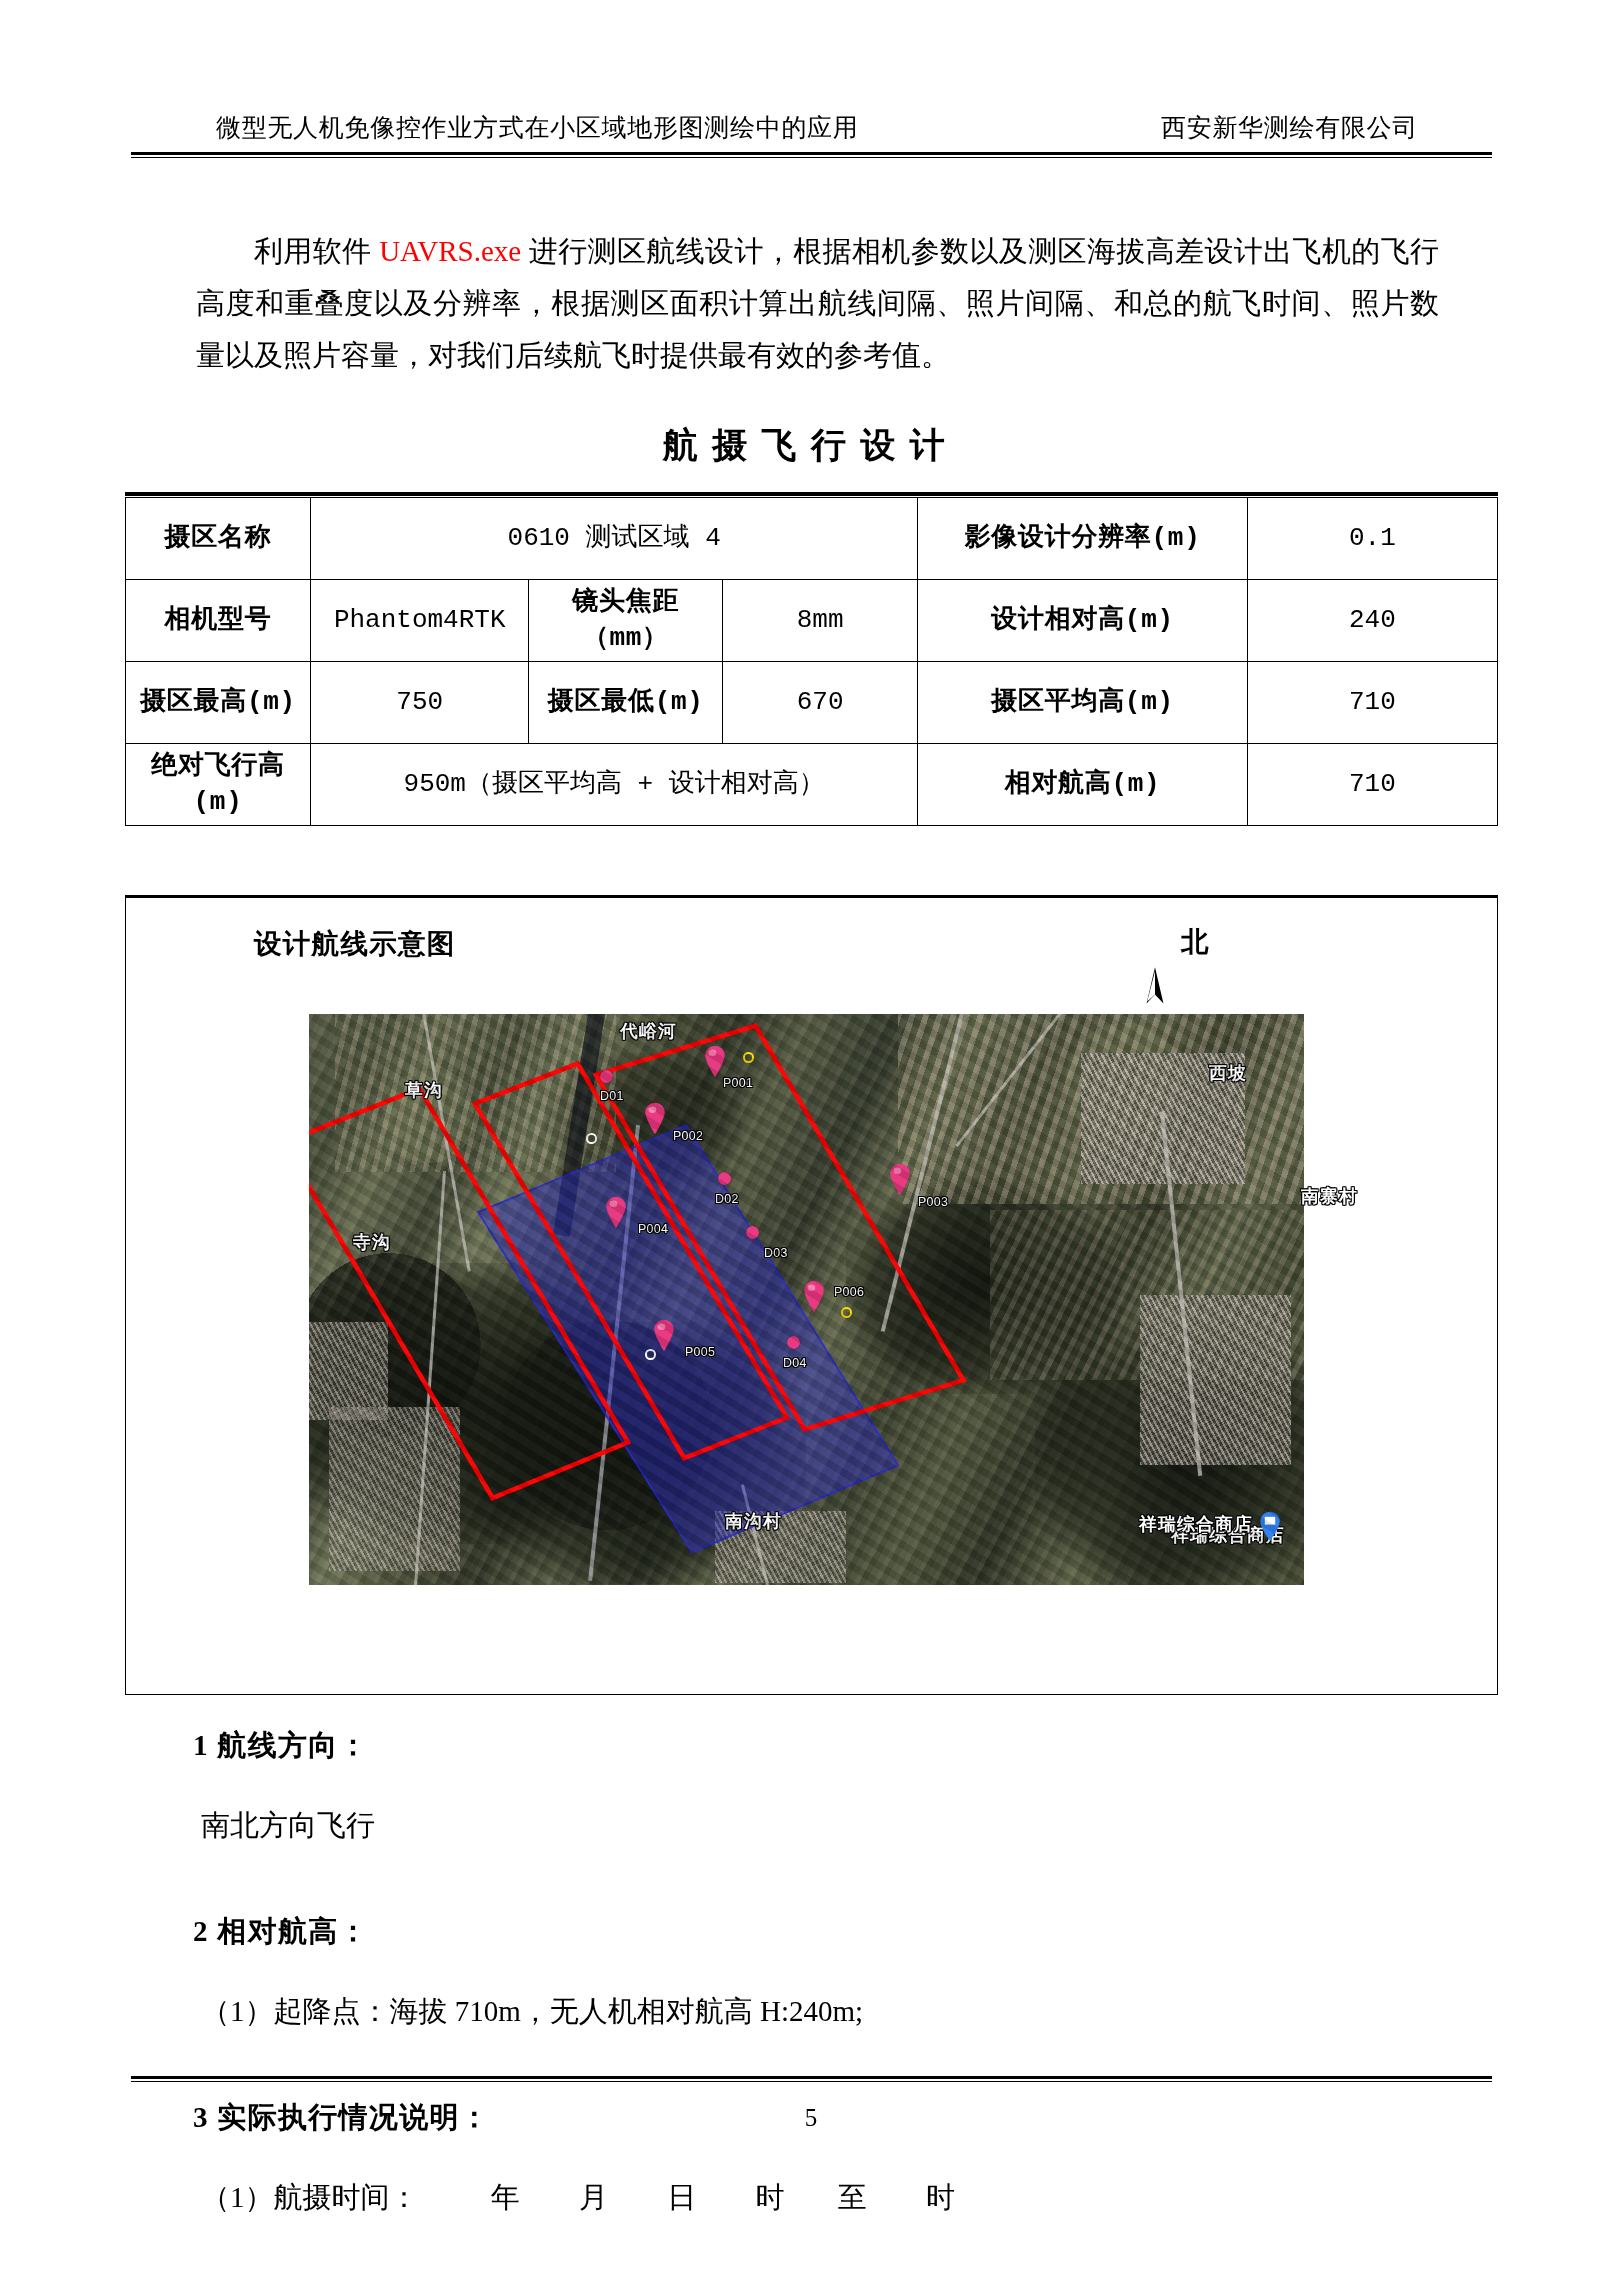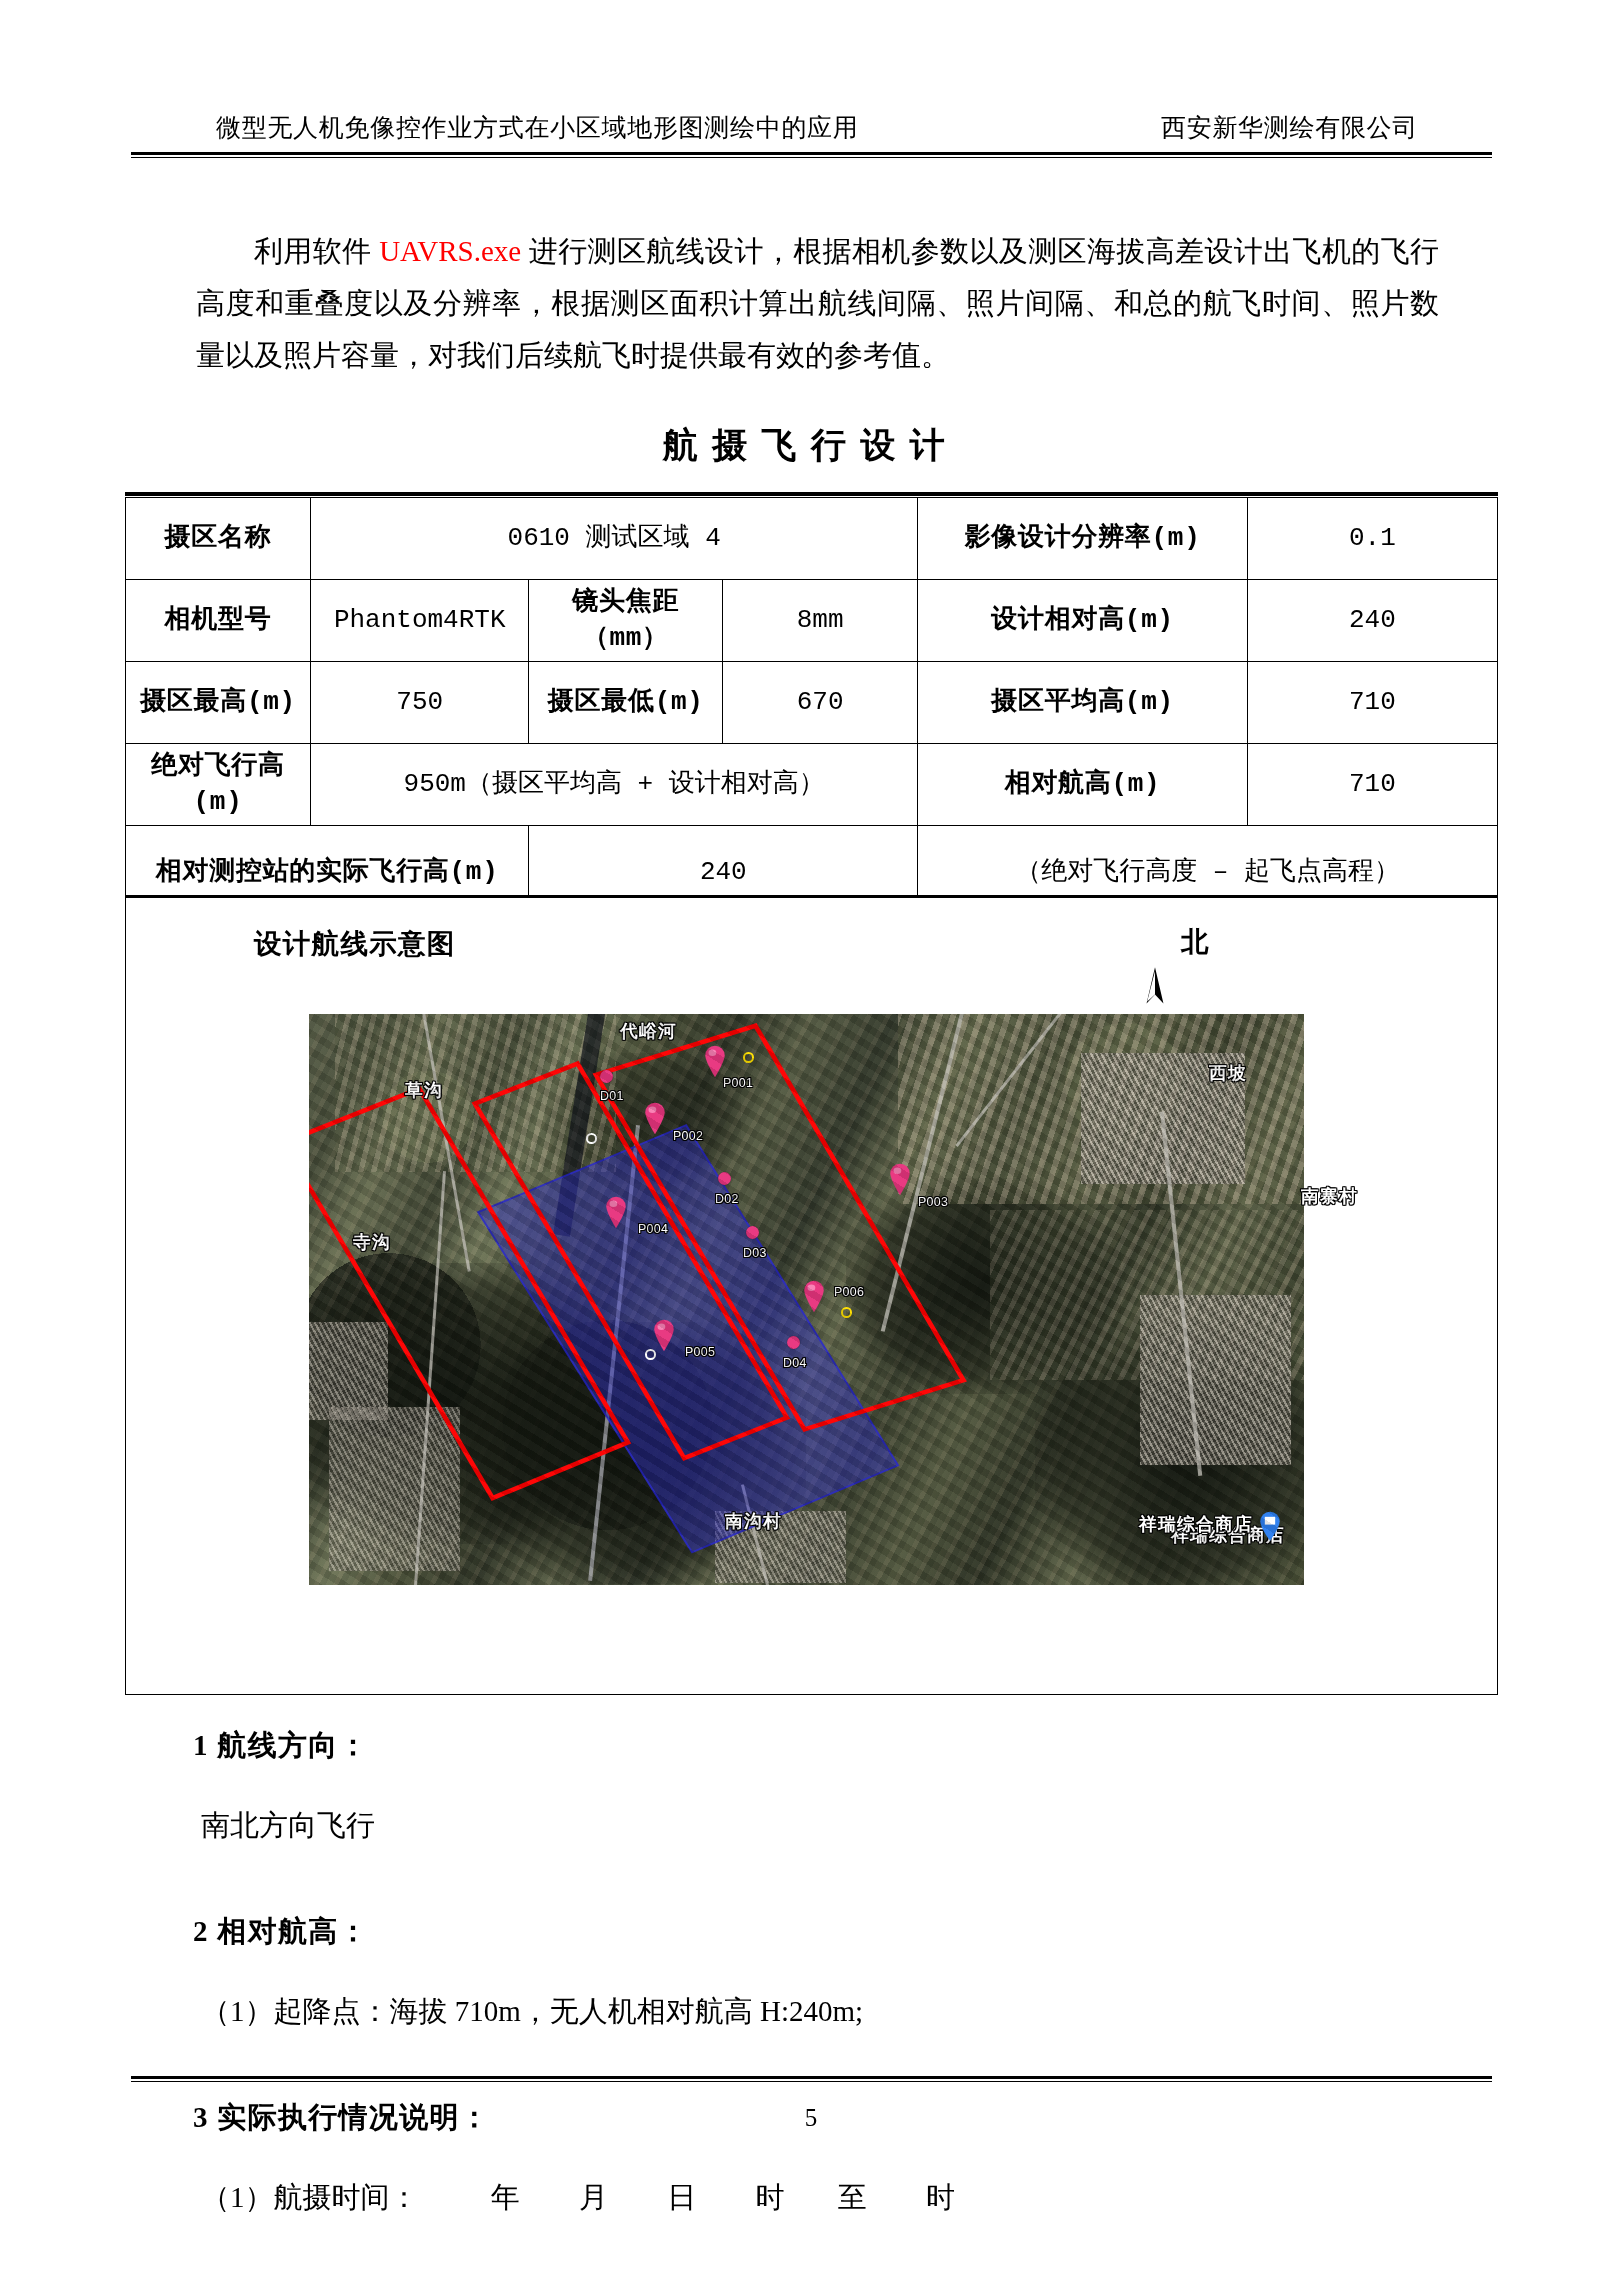--- a/index.html
+++ b/index.html
@@ -387,25 +387,20 @@
           <td class="value">670</td>
           <td class="label">摄区平均高(m)</td>
           <td class="value">710</td>
         </tr>
         <tr>
           <td class="label" colspan="1">绝对飞行高(m)</td>
           <td class="value" colspan="3">950m（摄区平均高 + 设计相对高）</td>
           <td class="label" colspan="1">相对航高(m)</td>
           <td class="value" colspan="1">710</td>
         </tr>
-        <tr style="height:95px">
-          <td class="label" colspan="2">相对测控站的实际飞行高(m)</td>
-          <td class="value" colspan="2">240</td>
-          <td class="value" colspan="2">（绝对飞行高度 – 起飞点高程）</td>
-        </tr>
       </tbody>
     </table>
   </div>
 
   <div class="map-panel">
     <div class="map-caption">设计航线示意图</div>
     <div class="north-label">北</div>
     <svg class="north-arrow" viewBox="0 0 40 58">
       <path d="M20 0 L33 56 L20 42 L7 56 Z" fill="#000"></path>
       <path d="M20 6 L20 42 L8 53 Z" fill="#fff"></path>
@@ -505,21 +500,21 @@
       <div class="ring yellow" style="left:532px; top:293px;"></div>
       <div class="mlabel" style="left:525px; top:271px;">P006</div>
 
       <div class="pin-dot" style="left:291px; top:56px;"></div>
       <div class="mlabel" style="left:291px; top:75px;">D01</div>
 
       <div class="pin-dot" style="left:409px; top:158px;"></div>
       <div class="mlabel" style="left:406px; top:178px;">D02</div>
 
       <div class="pin-dot" style="left:437px; top:212px;"></div>
-      <div class="mlabel" style="left:434px; top:232px;">D03</div>
+      <div class="mlabel" style="left:455px; top:232px;">D03</div>
 
       <div class="pin-dot" style="left:478px; top:322px;"></div>
       <div class="mlabel" style="left:474px; top:342px;">D04</div>
 
       <div class="mlabel place" style="left:311px; top:5.2px;">代峪河</div>
       <div class="mlabel place" style="left:900px; top:47px;">西坡</div>
       <div class="mlabel place" style="left:96px; top:64px;">草沟</div>
 
       <div class="mlabel place" style="left:44px; top:216px;">寺沟</div>
       <div class="mlabel place" style="left:862px; top:509px;">祥瑞综合商店</div>

